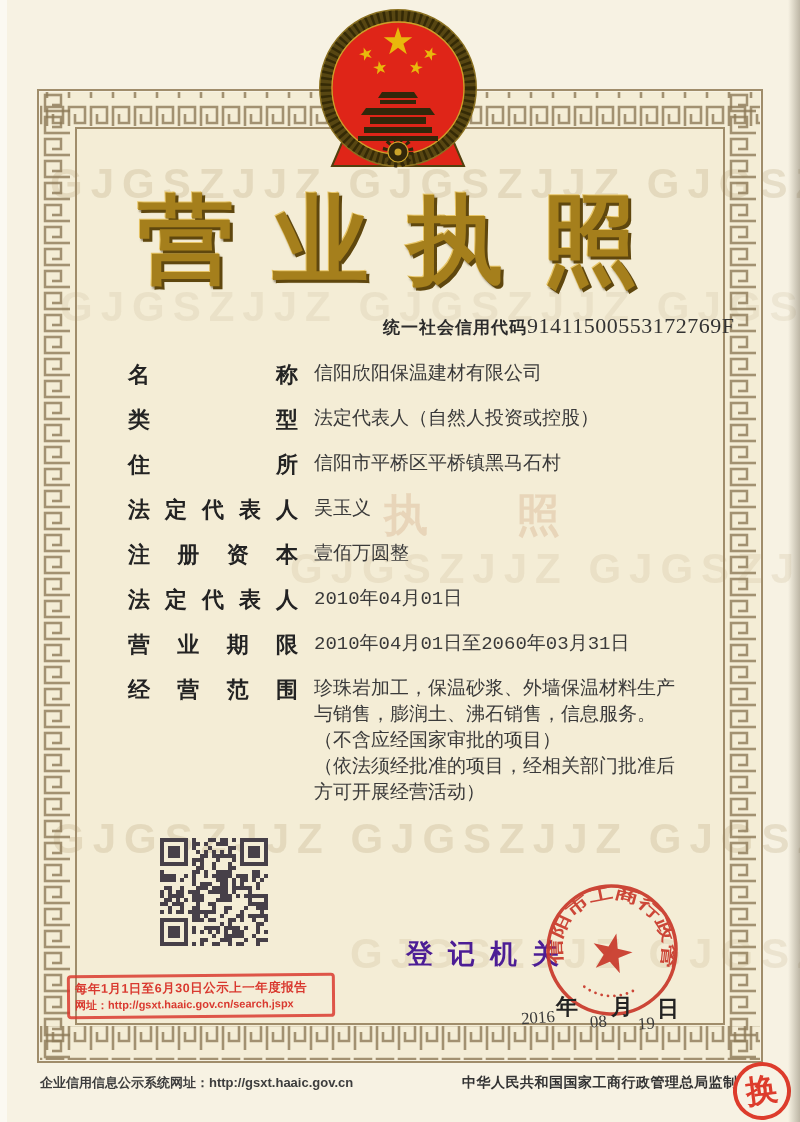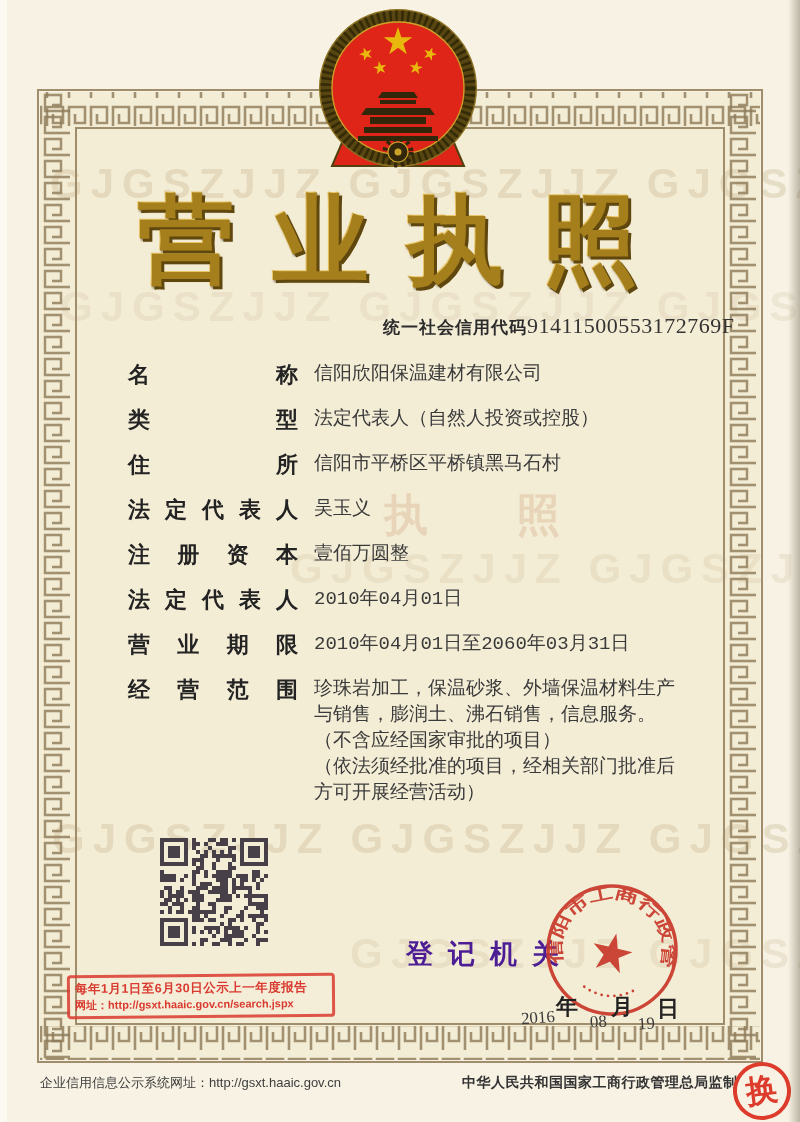--- a/index.html
+++ b/index.html
@@ -28,21 +28,21 @@
       font-family:Liberation Mono, monospace;}
   .fvalue.multi{line-height:26px;padding-top:9px;white-space:pre-line;}
   .reg-label{position:absolute;left:406px;top:936px;font-size:27px;font-weight:bold;color:#4c1d95;letter-spacing:15px;white-space:nowrap;}
   .date-char{position:absolute;font-size:22px;font-weight:bold;color:#222;}
   .date-num{position:absolute;font-size:17px;color:#3a3a3a;transform:rotate(-4deg);
       font-family:"Liberation Serif","DejaVu Serif",serif;}
   .annual-stamp{position:absolute;left:67px;top:974px;width:252px;border:3px solid rgba(217,57,47,.85);
       border-radius:4px;padding:3px 5px;color:#d9392f;transform:rotate(-.5deg);background:rgba(255,255,255,.04);}
   .annual-stamp .l1{font-size:12.5px;font-weight:bold;letter-spacing:.5px;white-space:nowrap;}
   .annual-stamp .l2{font-size:11px;font-weight:bold;white-space:nowrap;}
-  .footer-left{position:absolute;left:40px;top:1074px;font-size:13px;font-weight:400;color:#3d3d3d;}
+  .footer-left{position:absolute;left:40px;top:1074px;font-size:13px;font-weight:700;color:#3d3d3d;}
   .footer-right{position:absolute;left:462px;top:1074px;font-size:14px;font-weight:600;color:#333;letter-spacing:.5px;}
   .exchange{position:absolute;left:733px;top:1062px;width:50px;height:50px;border:4px solid #dd3c2c;
       border-radius:50%;color:#dd3c2c;font-size:32px;font-weight:bold;display:flex;align-items:center;
       justify-content:center;transform:rotate(-7deg);background:rgba(255,255,255,.05);}
   .seal{opacity:.93;transform:rotate(5deg);}
 </style>
 </head>
 <body>
 
 <div id="page">

